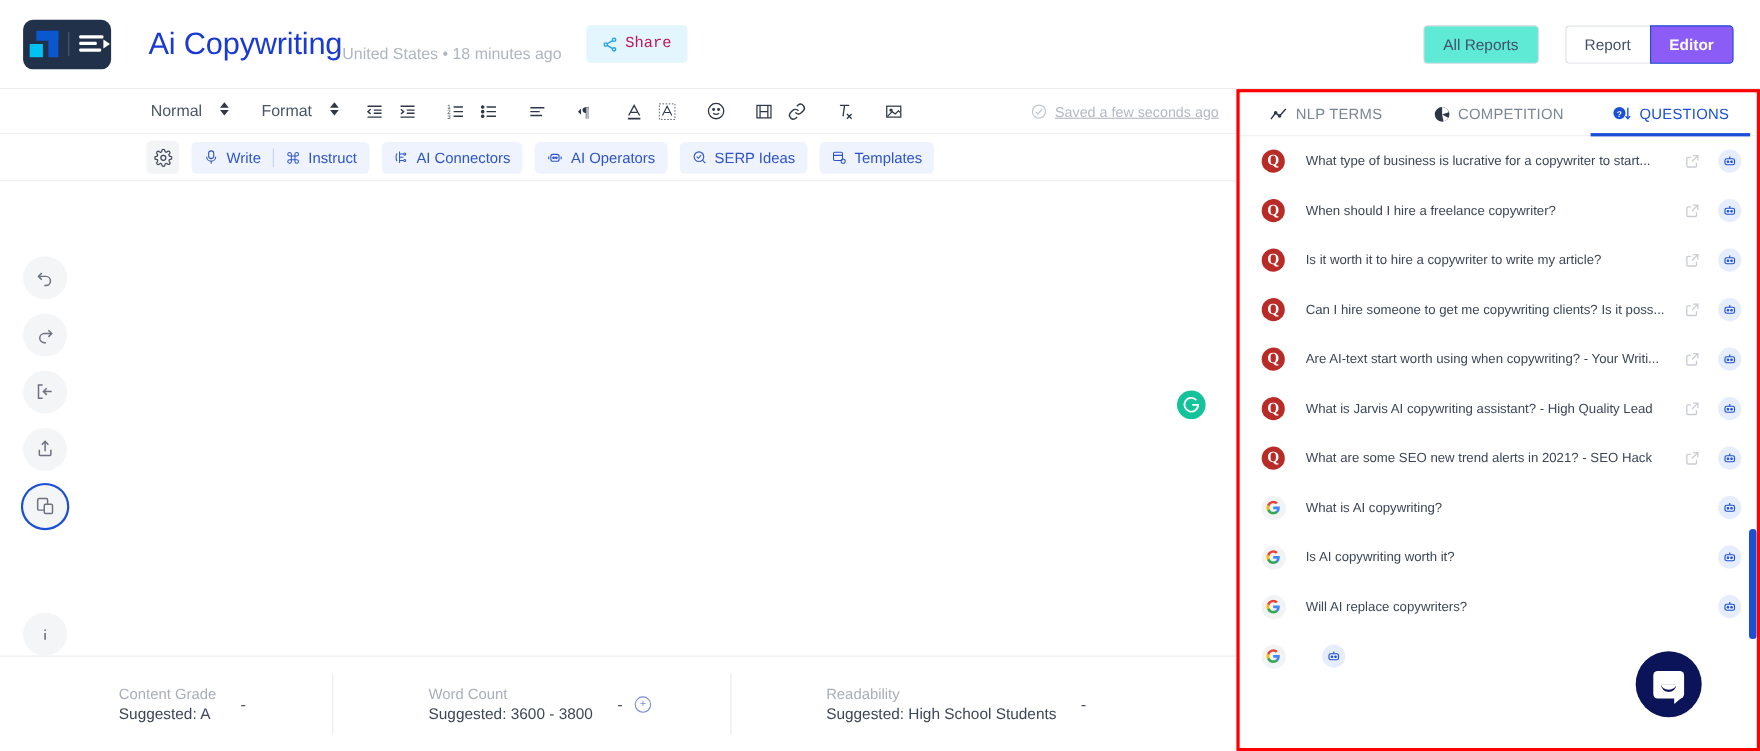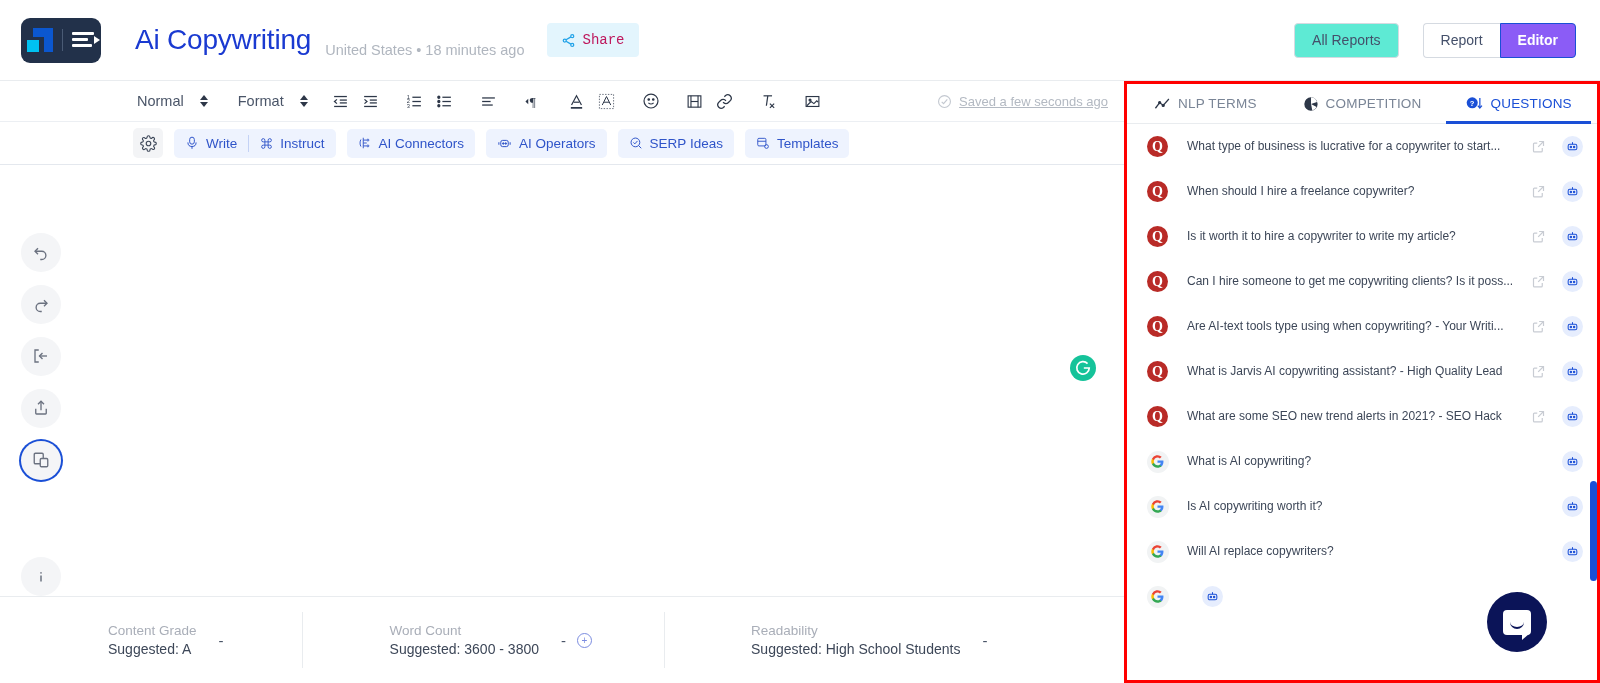--- a/index.html
+++ b/index.html
@@ -37,21 +37,21 @@
     background: none;
     border-left: 6px solid #fff; border-top: 4px solid transparent; border-bottom: 4px solid transparent;
   }
 
   .doc-title {
     margin-left: 34px;
     font-size: 28px; color: #1a3ad1; font-weight: 400; letter-spacing: -0.2px;
     white-space: nowrap;
   }
   .doc-meta {
-    margin-left: 14px; font-size: 14.5px; color: #b0b6bf; white-space: nowrap;
+    margin-left: 0; font-size: 14.5px; color: #b0b6bf; white-space: nowrap;
     align-self: flex-end; padding-bottom: 22px;
   }
   .share-btn {
     margin-left: 22px; height: 34px; padding: 0 14px; border-radius: 4px;
     background: #e3f5fd; color: #be185d; font-size: 14px;
     display: flex; align-items: center; gap: 7px; cursor: pointer; border: none;
     font-family: Liberation Mono, monospace;
   }
   .share-btn svg { display: block; }
 
@@ -74,21 +74,21 @@
     font-family: "Liberation Sans", sans-serif;
   }
 
   
   .toolbar1 {
     position: absolute; top: 81px; left: 0; width: 1124px; height: 41px;
     background: #fff; border-bottom: 1px solid #eceff3;
     display: flex; align-items: center;
   }
   .tb-select {
-    display: flex; align-items: center; gap: 16px; color: #4a5568; font-size: 14.5px;
+    display: flex; align-items: flex-start; gap: 16px; color: #4a5568; font-size: 14.5px;
     cursor: pointer; padding: 0 4px;
   }
   .updown { display: inline-flex; flex-direction: column; gap: 2px; }
   .updown i {
     width: 0; height: 0; border-left: 4px solid transparent; border-right: 4px solid transparent;
   }
   .updown i:first-child { border-bottom: 5px solid #2d3748; }
   .updown i:last-child { border-top: 5px solid #2d3748; }
   .tb-icon {
     width: 30px; height: 30px; display: flex; align-items: center; justify-content: center;
@@ -675,21 +675,21 @@
               <circle cx="15" cy="13" r="1.3" fill="#1a4fd6"></circle>
               <line x1="12" y1="4" x2="12" y2="8"></line>
             </svg>
           </span>
         </span>
       </div>
       <div class="qrow">
         <span class="qicon">
           <span class="quora">Q</span>
         </span>
-        <span class="qtext">Are AI-text tools type using when copywriting? - Your Writi...</span>
+        <span class="qtext">Are AI-text start worth using when copywriting? - Your Writi...</span>
         <span class="qactions">
           <span class="ext-icon">
             <svg width="15" height="15" viewBox="0 0 24 24" fill="none" stroke="#c8ccd3" stroke-width="1.9">
               <path d="M13 4h7v7"></path>
               <path d="M20 4l-8.5 8.5"></path>
               <path d="M18 14.5V19a1.5 1.5 0 0 1-1.5 1.5h-11A1.5 1.5 0 0 1 4 19V8a1.5 1.5 0 0 1 1.5-1.5H10"></path>
             </svg>
           </span>
           <span class="bot-icon">
             <svg width="13" height="13" viewBox="0 0 24 24" fill="none" stroke="#1a4fd6" stroke-width="1.9">

